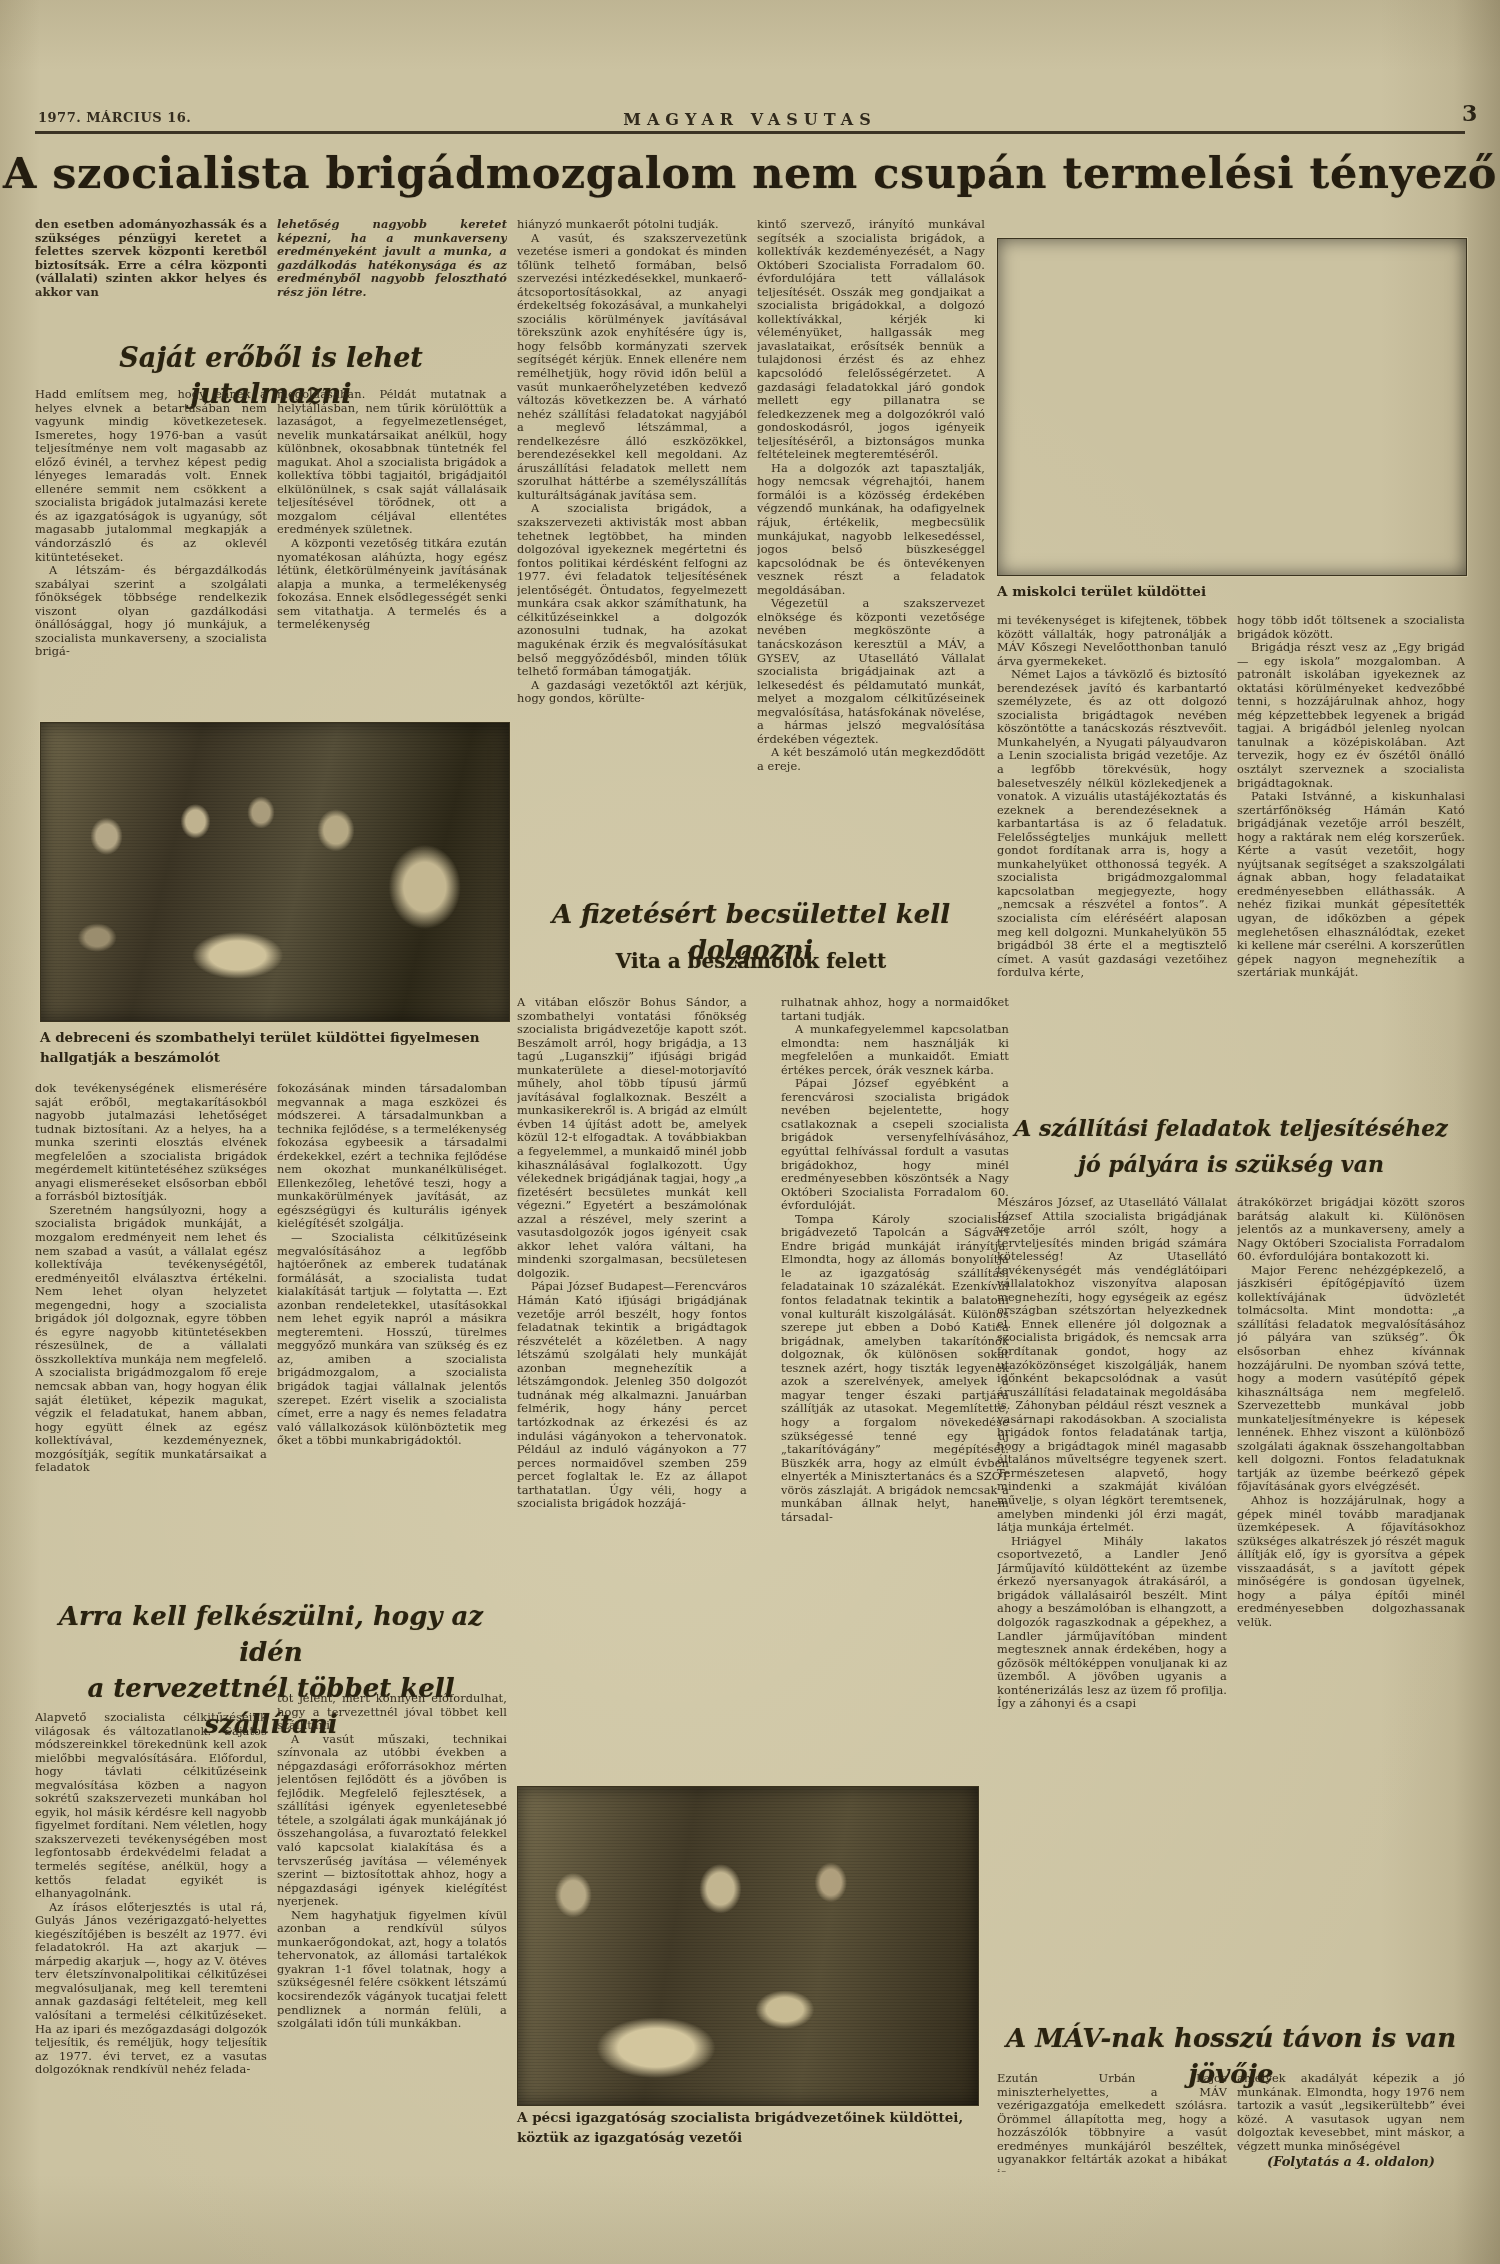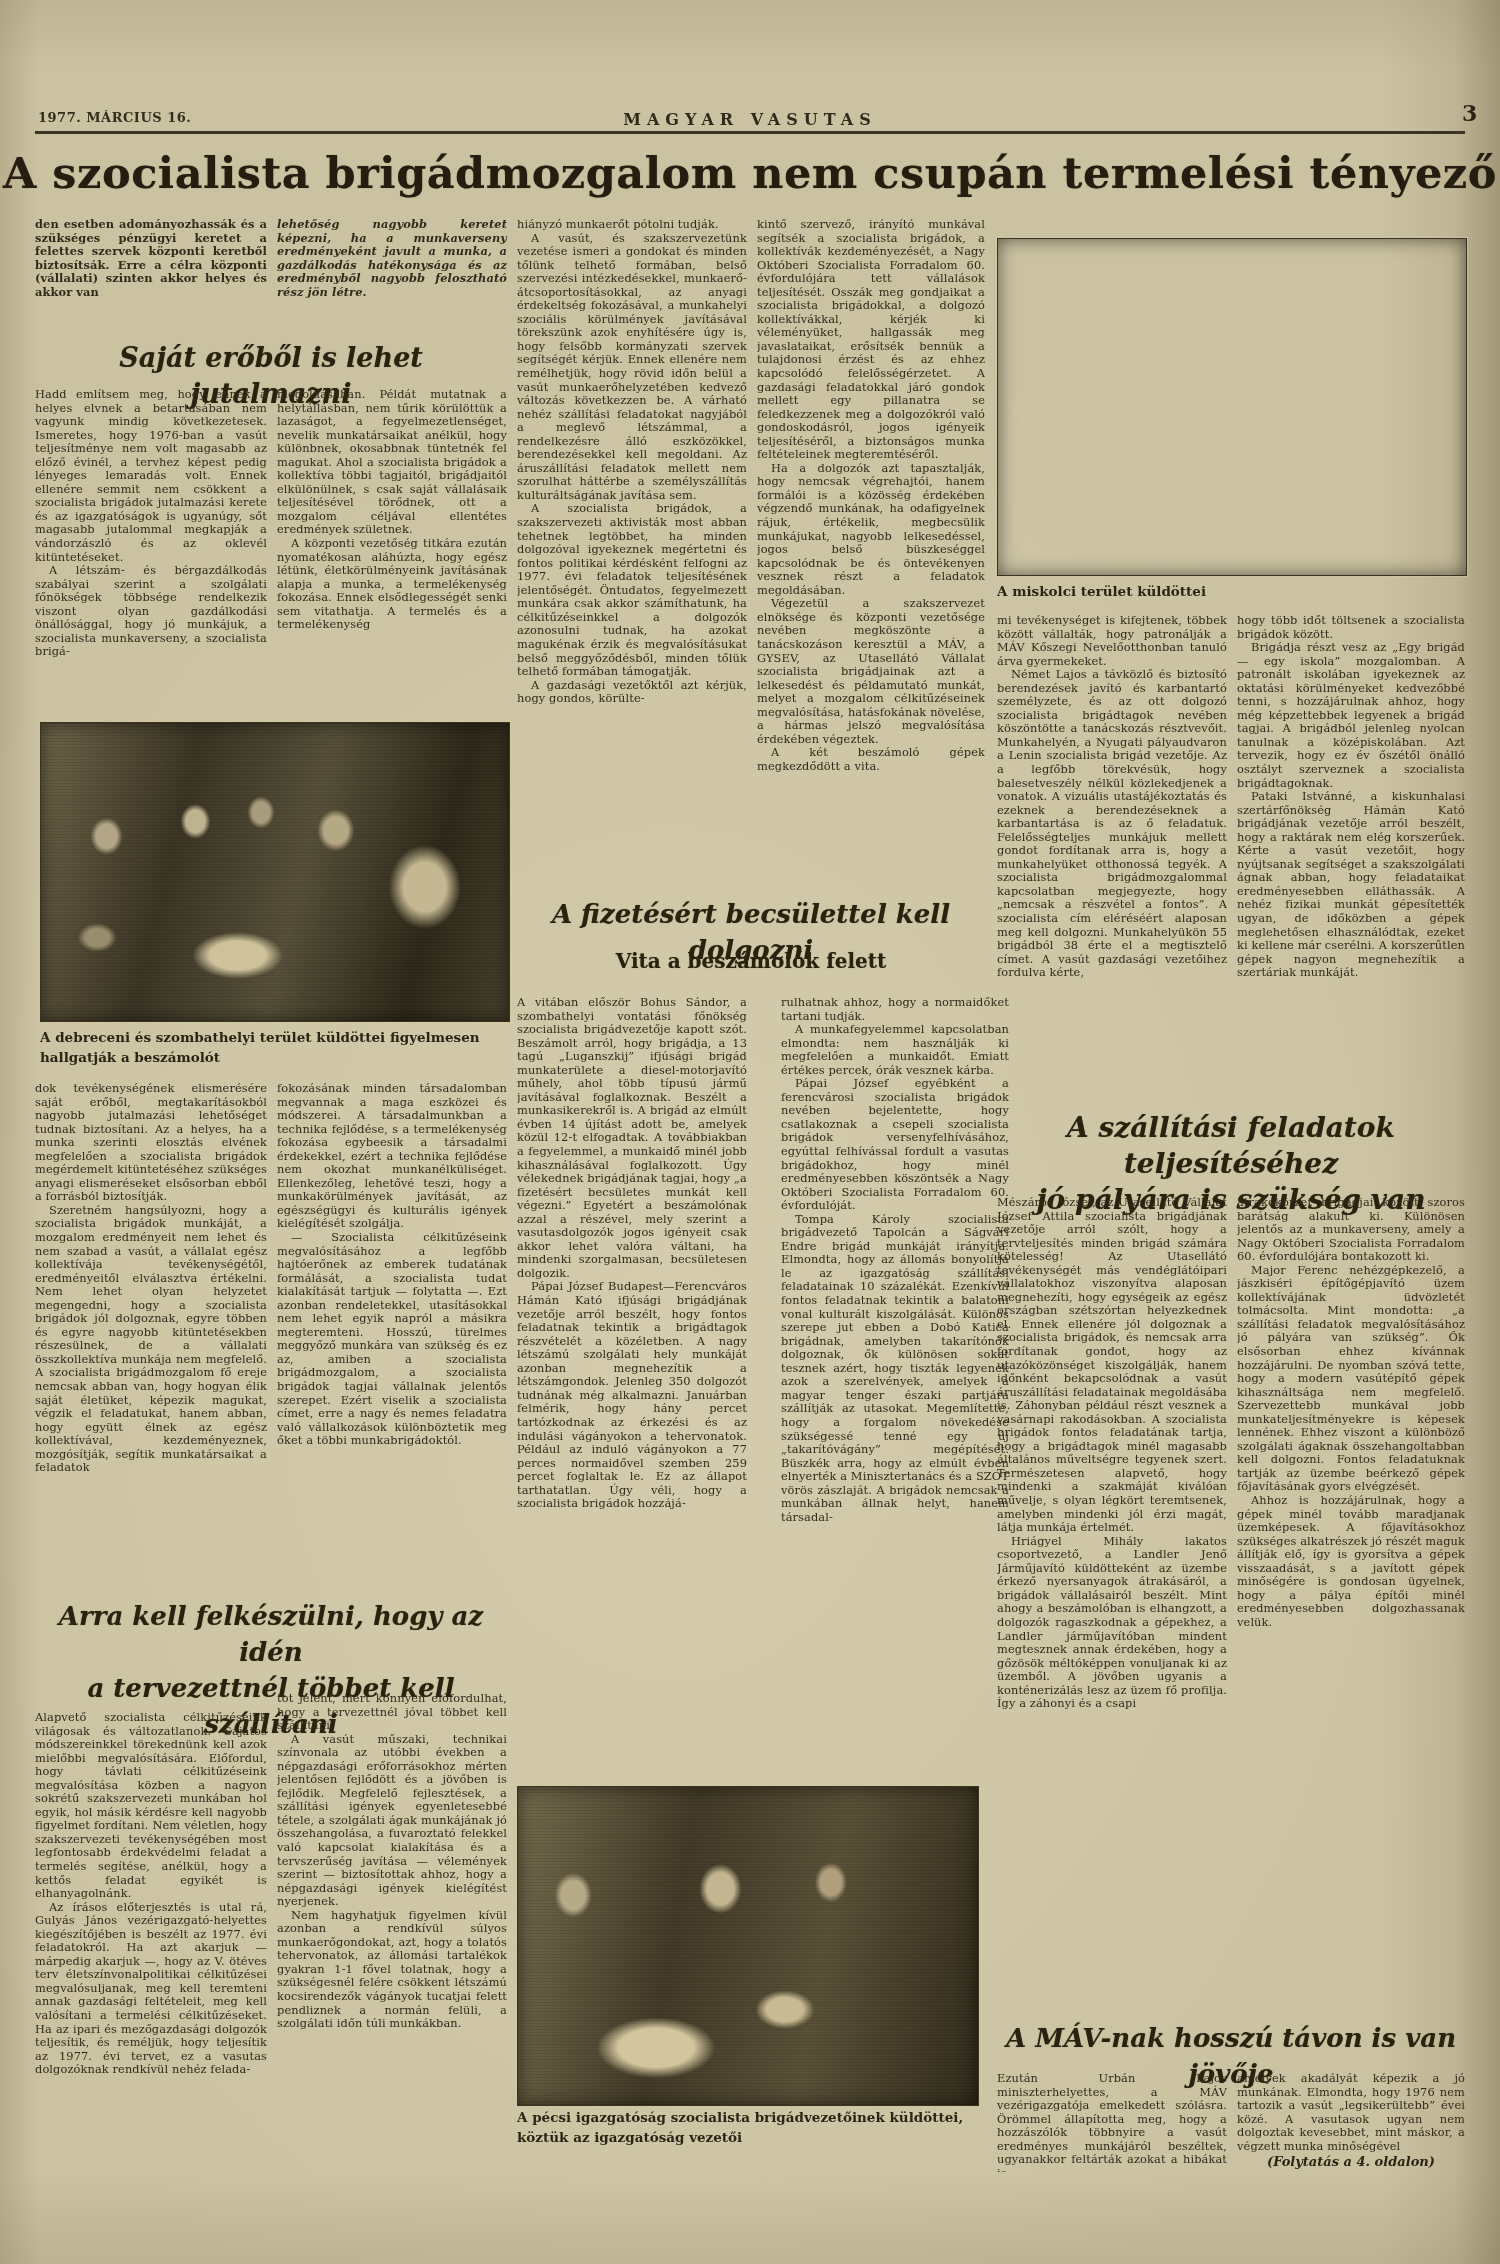--- a/index.html
+++ b/index.html
@@ -130,21 +130,21 @@
   <div class="abs col" style="left:517px;top:218px;width:230px;height:660px;">
       <p>hiányzó munkaerőt pótolni tudják.</p>
       <p>A vasút, és szakszervezetünk vezetése ismeri a gondokat és minden tőlünk telhető formában, belső szervezési intézkedésekkel, munkaerő-átcsoportosításokkal, az anyagi érdekeltség fokozásával, a munkahelyi szociális körülmények javításával törekszünk azok enyhítésére úgy is, hogy felsőbb kormányzati szervek segítségét kérjük. Ennek ellenére nem remélhetjük, hogy rövid időn belül a vasút munkaerőhelyzetében kedvező változás következzen be. A várható nehéz szállítási feladatokat nagyjából a meglevő létszámmal, a rendelkezésre álló eszközökkel, berendezésekkel kell megoldani. Az áruszállítási feladatok mellett nem szorulhat háttérbe a személyszállítás kulturáltságának javítása sem.</p>
       <p>A szocialista brigádok, a szakszervezeti aktivisták most abban tehetnek legtöbbet, ha minden dolgozóval igyekeznek megértetni és fontos politikai kérdésként felfogni az 1977. évi feladatok teljesítésének jelentőségét. Öntudatos, fegyelmezett munkára csak akkor számíthatunk, ha célkitűzéseinkkel a dolgozók azonosulni tudnak, ha azokat magukénak érzik és megvalósításukat belső meggyőződésből, minden tőlük telhető formában támogatják.</p>
       <p>A gazdasági vezetőktől azt kérjük, hogy gondos, körülte-</p>
     </div>
   <div class="abs col" style="left:757px;top:218px;width:228px;height:660px;">
       <p>kintő szervező, irányító munkával segítsék a szocialista brigádok, a kollektívák kezdeményezését, a Nagy Októberi Szocialista Forradalom 60. évfordulójára tett vállalások teljesítését. Osszák meg gondjaikat a szocialista brigádokkal, a dolgozó kollektívákkal, kérjék ki véleményüket, hallgassák meg javaslataikat, erősítsék bennük a tulajdonosi érzést és az ehhez kapcsolódó felelősségérzetet. A gazdasági feladatokkal járó gondok mellett egy pillanatra se feledkezzenek meg a dolgozókról való gondoskodásról, jogos igényeik teljesítéséről, a biztonságos munka feltételeinek megteremtéséről.</p>
       <p>Ha a dolgozók azt tapasztalják, hogy nemcsak végrehajtói, hanem formálói is a közösség érdekében végzendő munkának, ha odafigyelnek rájuk, értékelik, megbecsülik munkájukat, nagyobb lelkesedéssel, jogos belső büszkeséggel kapcsolódnak be és öntevékenyen vesznek részt a feladatok megoldásában.</p>
       <p>Végezetül a szakszervezet elnöksége és központi vezetősége nevében megköszönte a tanácskozáson keresztül a MÁV, a GYSEV, az Utasellátó Vállalat szocialista brigádjainak azt a lelkesedést és példamutató munkát, melyet a mozgalom célkitűzéseinek megvalósítása, hatásfokának növelése, a hármas jelszó megvalósítása érdekében végeztek.</p>
-      <p>A két beszámoló gépek megkezdődött a vita.</p>
+      <p>A két beszámoló után megkezdődött a ereje.</p>
     </div>
 
   <div class="abs subhead" style="left:515px;top:896px;width:472px;font-size:26px;">A fizetésért becsülettel kell dolgozni</div>
   <div class="abs subhead subhead2" style="left:515px;top:948px;width:472px;">Vita a beszámolók felett</div>
   <div class="abs col" style="left:517px;top:996px;width:230px;height:786px;">
       <p>A vitában először Bohus Sándor, a szombathelyi vontatási főnökség szocialista brigádvezetője kapott szót. Beszámolt arról, hogy brigádja, a 13 tagú „Luganszkij” ifjúsági brigád munkaterülete a diesel-motorjavító műhely, ahol több típusú jármű javításával foglalkoznak. Beszélt a munkasikerekről is. A brigád az elmúlt évben 14 újítást adott be, amelyek közül 12-t elfogadtak. A továbbiakban a fegyelemmel, a munkaidő minél jobb kihasználásával foglalkozott. Úgy vélekednek brigádjának tagjai, hogy „a fizetésért becsületes munkát kell végezni.” Egyetért a beszámolónak azzal a részével, mely szerint a vasutasdolgozók jogos igényeit csak akkor lehet valóra váltani, ha mindenki szorgalmasan, becsületesen dolgozik.</p>
       <p>Pápai József Budapest—Ferencváros Hámán Kató ifjúsági brigádjának vezetője arról beszélt, hogy fontos feladatnak tekintik a brigádtagok részvételét a közéletben. A nagy létszámú szolgálati hely munkáját azonban megnehezítik a létszámgondok. Jelenleg 350 dolgozót tudnának még alkalmazni. Januárban felmérik, hogy hány percet tartózkodnak az érkezési és az indulási vágányokon a tehervonatok. Például az induló vágányokon a 77 perces normaidővel szemben 259 percet foglaltak le. Ez az állapot tarthatatlan. Úgy véli, hogy a szocialista brigádok hozzájá-</p>
     </div>
   <div class="abs col" style="left:757px;top:996px;width:228px;height:786px;margin-left:24px;">
       <p>rulhatnak ahhoz, hogy a normaidőket tartani tudják.</p>
@@ -162,21 +162,21 @@
   <div class="abs col" style="left:997px;top:614px;width:230px;height:492px;">
       <p>mi tevékenységet is kifejtenek, többek között vállalták, hogy patronálják a MÁV Kőszegi Nevelőotthonban tanuló árva gyermekeket.</p>
       <p>Német Lajos a távközlő és biztosító berendezések javító és karbantartó személyzete, és az ott dolgozó szocialista brigádtagok nevében köszöntötte a tanácskozás résztvevőit. Munkahelyén, a Nyugati pályaudvaron a Lenin szocialista brigád vezetője. Az a legfőbb törekvésük, hogy balesetveszély nélkül közlekedjenek a vonatok. A vizuális utastájékoztatás és ezeknek a berendezéseknek a karbantartása is az ő feladatuk. Felelősségteljes munkájuk mellett gondot fordítanak arra is, hogy a munkahelyüket otthonossá tegyék. A szocialista brigádmozgalommal kapcsolatban megjegyezte, hogy „nemcsak a részvétel a fontos”. A szocialista cím eléréséért alaposan meg kell dolgozni. Munkahelyükön 55 brigádból 38 érte el a megtisztelő címet. A vasút gazdasági vezetőihez fordulva kérte,</p>
     </div>
   <div class="abs col" style="left:1237px;top:614px;width:228px;height:492px;">
       <p>hogy több időt töltsenek a szocialista brigádok között.</p>
       <p>Brigádja részt vesz az „Egy brigád — egy iskola” mozgalomban. A patronált iskolában igyekeznek az oktatási körülményeket kedvezőbbé tenni, s hozzájárulnak ahhoz, hogy még képzettebbek legyenek a brigád tagjai. A brigádból jelenleg nyolcan tanulnak a középiskolában. Azt tervezik, hogy ez év őszétől önálló osztályt szerveznek a szocialista brigádtagoknak.</p>
       <p>Pataki Istvánné, a kiskunhalasi szertárfőnökség Hámán Kató brigádjának vezetője arról beszélt, hogy a raktárak nem elég korszerűek. Kérte a vasút vezetőit, hogy nyújtsanak segítséget a szakszolgálati ágnak abban, hogy feladataikat eredményesebben elláthassák. A nehéz fizikai munkát gépesítették ugyan, de időközben a gépek meglehetősen elhasználódtak, ezeket ki kellene már cserélni. A korszerűtlen gépek nagyon megnehezítik a szertáriak munkáját.</p>
     </div>
 
-  <div class="abs subhead" style="left:997px;top:1110px;width:468px;font-size:28px;">
+  <div class="abs subhead" style="left:997px;top:1110px;width:468px;font-size:22px;">
     <div>A szállítási feladatok teljesítéséhez</div>
     <div>jó pályára is szükség van</div>
   </div>
   <div class="abs col" style="left:997px;top:1196px;width:230px;height:818px;">
       <p>Mészáros József, az Utasellátó Vállalat József Attila szocialista brigádjának vezetője arról szólt, hogy a tervteljesítés minden brigád számára kötelesség! Az Utasellátó tevékenységét más vendéglátóipari vállalatokhoz viszonyítva alaposan megnehezíti, hogy egységeik az egész országban szétszórtan helyezkednek el. Ennek ellenére jól dolgoznak a szocialista brigádok, és nemcsak arra fordítanak gondot, hogy az utazóközönséget kiszolgálják, hanem időnként bekapcsolódnak a vasút áruszállítási feladatainak megoldásába is. Záhonyban például részt vesznek a vasárnapi rakodásokban. A szocialista brigádok fontos feladatának tartja, hogy a brigádtagok minél magasabb általános műveltségre tegyenek szert. Természetesen alapvető, hogy mindenki a szakmáját kiválóan művelje, s olyan légkört teremtsenek, amelyben mindenki jól érzi magát, látja munkája értelmét.</p>
       <p>Hriágyel Mihály lakatos csoportvezető, a Landler Jenő Járműjavító küldötteként az üzembe érkező nyersanyagok átrakásáról, a brigádok vállalásairól beszélt. Mint ahogy a beszámolóban is elhangzott, a dolgozók ragaszkodnak a gépekhez, a Landler járműjavítóban mindent megtesznek annak érdekében, hogy a gőzösök méltóképpen vonuljanak ki az üzemből. A jövőben ugyanis a konténerizálás lesz az üzem fő profilja. Így a záhonyi és a csapi</p>
     </div>
   <div class="abs col" style="left:1237px;top:1196px;width:228px;height:818px;">
       <p>átrakókörzet brigádjai között szoros barátság alakult ki. Különösen jelentős az a munkaverseny, amely a Nagy Októberi Szocialista Forradalom 60. évfordulójára bontakozott ki.</p>
       <p>Major Ferenc nehézgépkezelő, a jászkiséri építőgépjavító üzem kollektívájának üdvözletét tolmácsolta. Mint mondotta: „a szállítási feladatok megvalósításához jó pályára van szükség”. Ők elsősorban ehhez kívánnak hozzájárulni. De nyomban szóvá tette, hogy a modern vasútépítő gépek kihasználtsága nem megfelelő. Szervezettebb munkával jobb munkateljesítményekre is képesek lennének. Ehhez viszont a különböző szolgálati ágaknak összehangoltabban kell dolgozni. Fontos feladatuknak tartják az üzembe beérkező gépek főjavításának gyors elvégzését.</p>

